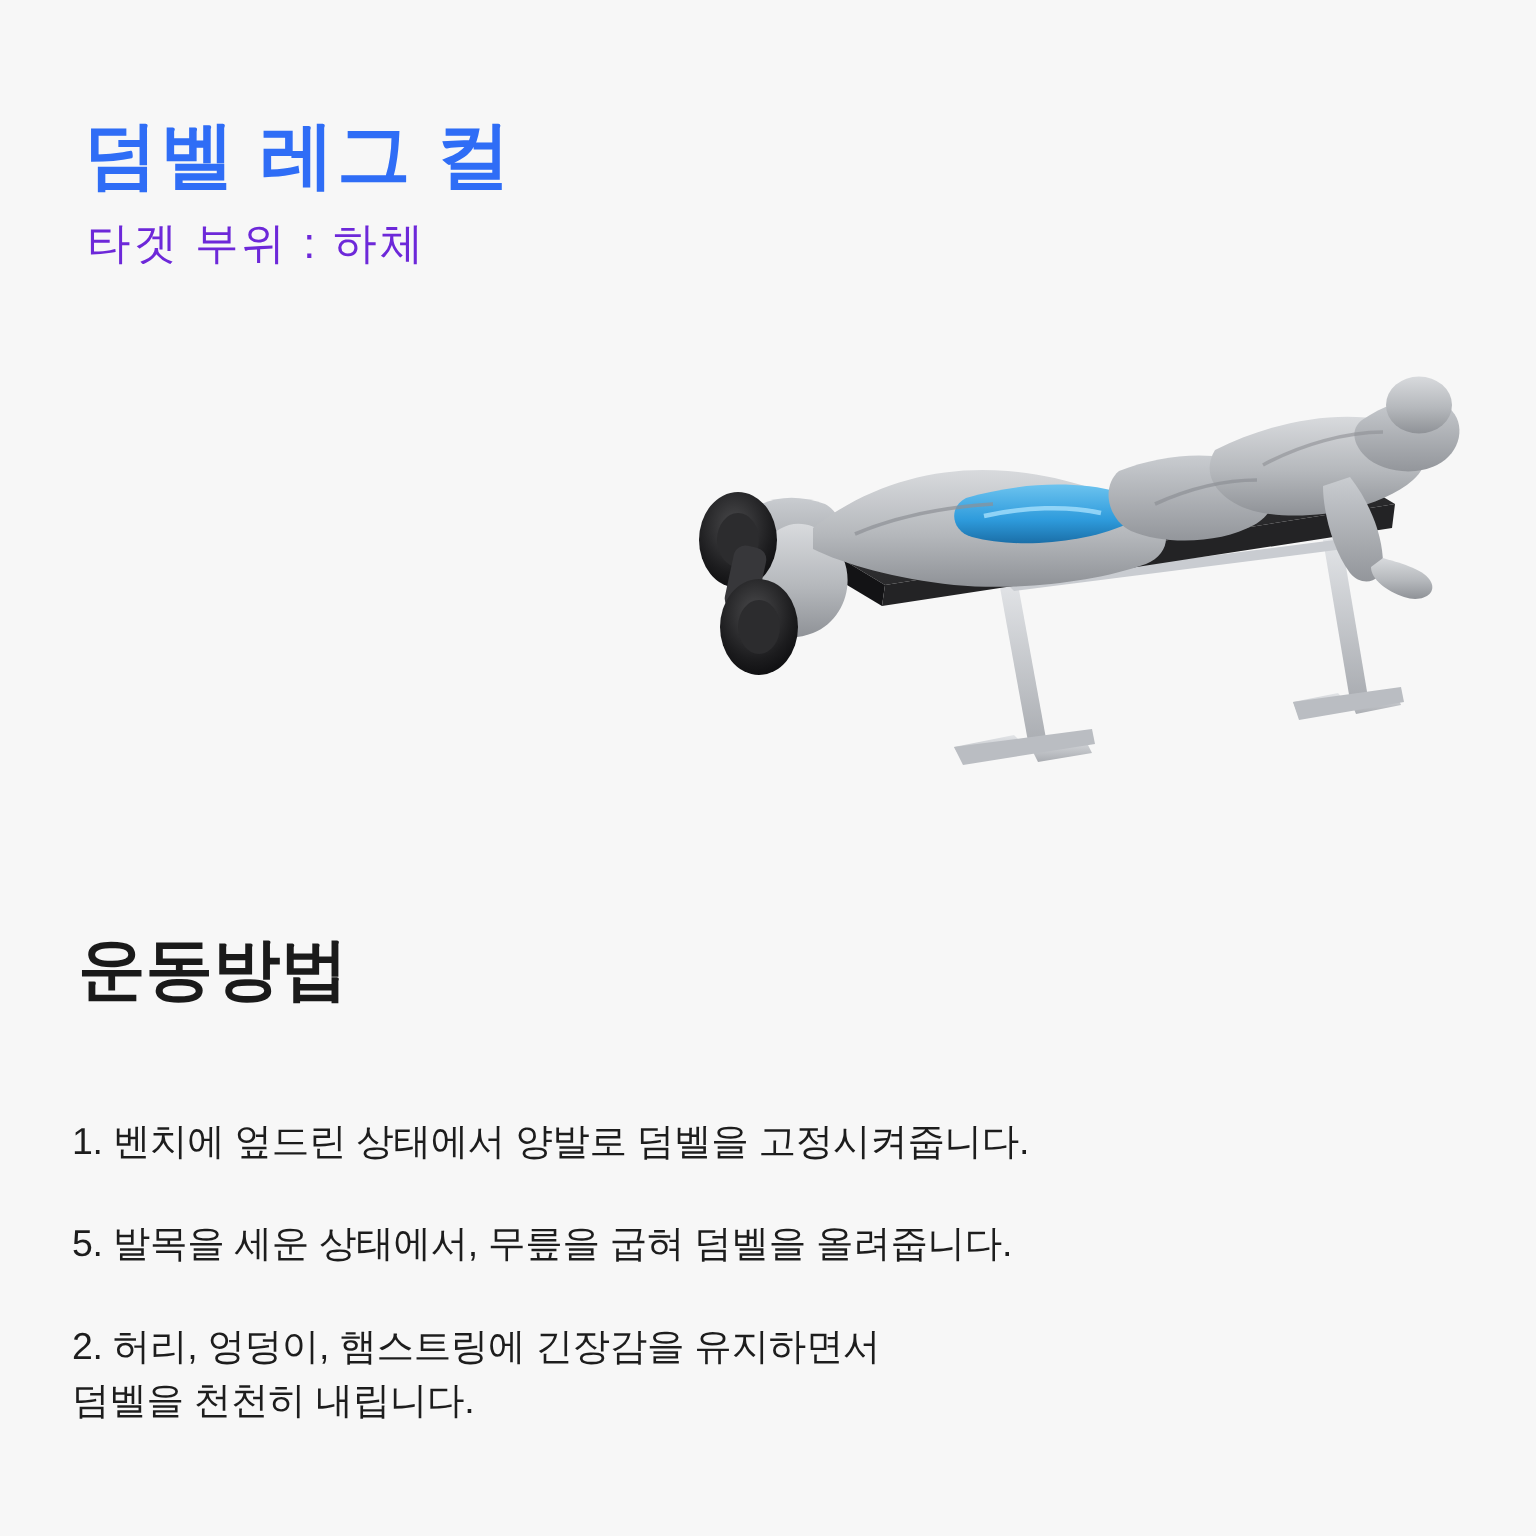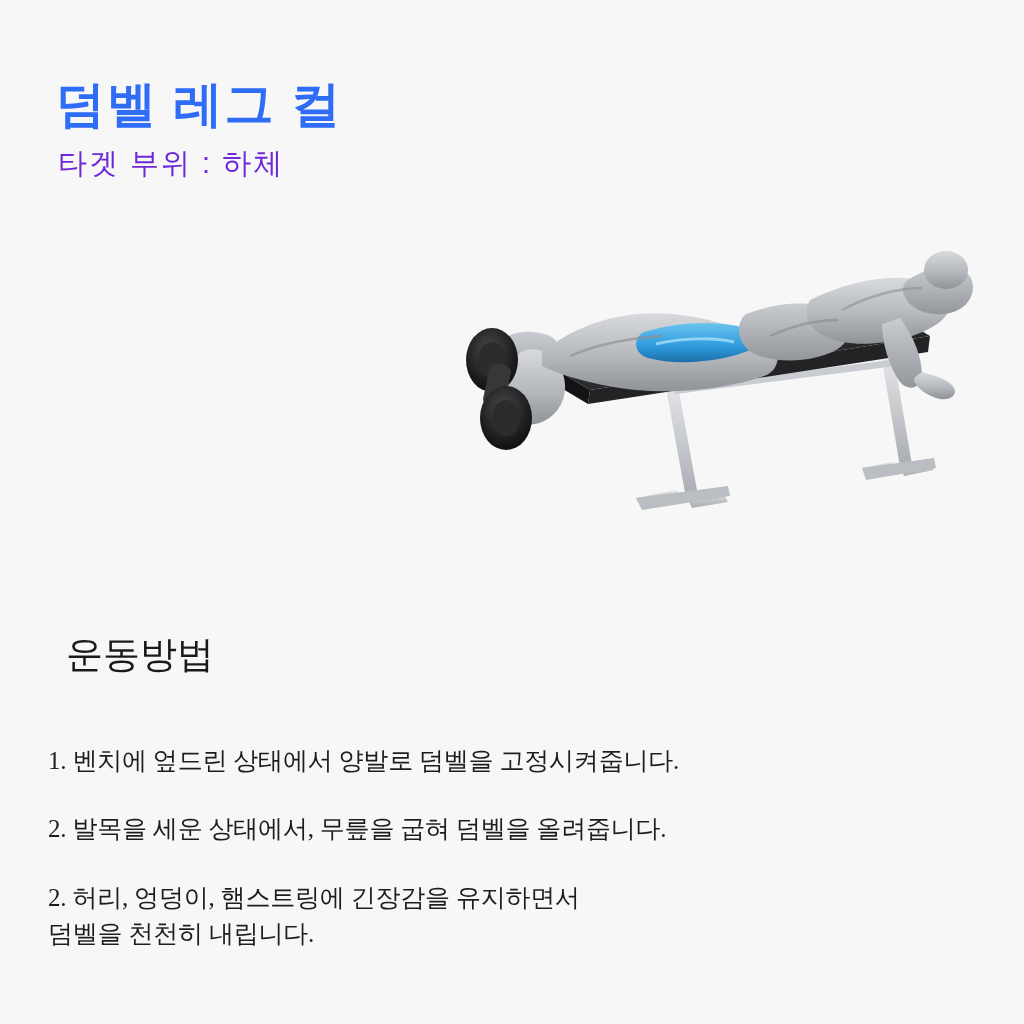--- a/index.html
+++ b/index.html
@@ -60,40 +60,39 @@
     display: block;
     width: 100%;
     height: 100%;
   }
 
   
   .howto-heading {
     position: absolute;
     left: 52px;
     top: 616px;
-    font-size: 37px;
-    font-weight: 400;
+    font-size: 45px;
+    font-weight: 700;
     color: #1a1a1a;
     letter-spacing: 0px;
-    margin: 14px;
+    margin: 0;
   }
   .steps {
     position: absolute;
     left: 48px;
     top: 718px;
     width: 900px;
   }
   .step {
     font-size: 25px;
     color: #1d1d1d;
     line-height: 1.45;
     margin-bottom: 32px;
     white-space: pre-line;
     letter-spacing: -0.2px;
-    font-family: Liberation Serif, serif;
   }
   .step:last-child { margin-bottom: 0; }
 </style>
 </head>
 <body>
 
 <div class="page">
 
   <div class="header">
     <h1 class="title">덤벨 레그 컬</h1>
@@ -183,18 +182,18 @@
         <path d="M340,96 C362,86 386,80 408,80" stroke="#8d9095" stroke-width="2.4" fill="none" opacity="0.7"></path>
         <path d="M412,70 C438,56 468,48 492,48" stroke="#8d9095" stroke-width="2.4" fill="none" opacity="0.6"></path>
       </g>
     </svg>
   </div>
 
   <h2 class="howto-heading">운동방법</h2>
 
   <div class="steps">
     <p class="step">1. 벤치에 엎드린 상태에서 양발로 덤벨을 고정시켜줍니다.</p>
-    <p class="step">2. 발목을 세운 상태에서, 무릎을 굽혀 덤벨을 올려줍니다.</p>
+    <p class="step">5. 발목을 세운 상태에서, 무릎을 굽혀 덤벨을 올려줍니다.</p>
     <p class="step">2. 허리, 엉덩이, 햄스트링에 긴장감을 유지하면서
 덤벨을 천천히 내립니다.</p>
   </div>
 
 </div>
 
 </body></html>

